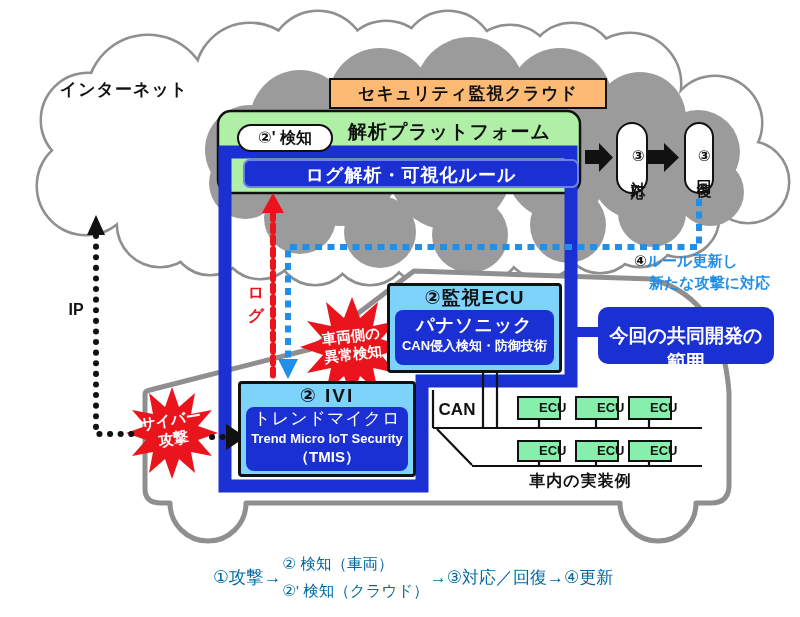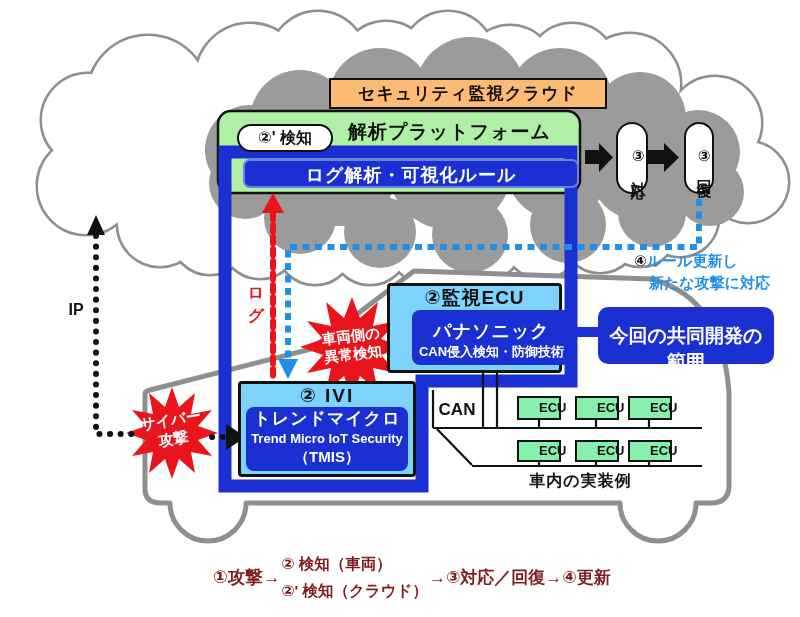--- a/index.html
+++ b/index.html
@@ -30,45 +30,45 @@
   .rule-update .num{color:#111;}
   .rule-update .l2{margin-left:15px;}
 
   .log-label{left:242px;top:277px;width:22px;height:50px;color:#ea141c;font-size:16px;font-weight:bold;
     writing-mode:vertical-rl;text-orientation:upright;line-height:1;}
   .ip-label{left:60px;top:301px;width:32px;font-size:16px;font-weight:bold;text-align:center;}
 
   .outline-box{background:#7dd3fc;border:3px solid #111;border-radius:4px;box-sizing:border-box;}
   .monitor-ecu{left:387px;top:283px;width:175px;height:90px;}
   .monitor-ecu .ttl{font-size:19px;font-weight:bold;text-align:center;line-height:23px;letter-spacing:1px;}
-  .vendor-box{position:absolute;left:22px;top:24px;width:159px;height:55px;background:#1b30d2;border-radius:8px;
-    color:#fff;text-align:center;padding-top:9px;box-sizing:border-box;}
+  .vendor-box{position:absolute;left:5px;top:24px;width:159px;height:55px;background:#1b30d2;border-radius:8px;
+    color:#fff;text-align:center;padding-top:3px;box-sizing:border-box;}
   .vendor-box .v1{font-size:18px;font-weight:bold;line-height:24px;letter-spacing:1px;}
   .vendor-box .v2{font-size:13px;font-weight:bold;line-height:18px;}
 
   .scope-box{left:598px;top:307px;width:176px;height:57px;background:#1b30d2;border-radius:10px;color:#fff;
     font-size:19px;font-weight:bold;text-align:center;line-height:26px;padding-top:16px;box-sizing:border-box;}
 
   .ivi{left:238px;top:381px;width:178px;height:96px;}
   .ivi .ttl{font-size:19px;font-weight:bold;text-align:center;line-height:23px;letter-spacing:2px;}
   .tmis-box{position:absolute;left:5px;top:23px;width:162px;height:64px;background:#1b30d2;border-radius:8px;
     color:#fff;text-align:center;padding-top:1px;box-sizing:border-box;}
-  .tmis-box .v1{font-size:17px;font-weight:bold;line-height:22px;letter-spacing:1px;}
+  .tmis-box .v1{font-size:17px;font-weight:normal;line-height:22px;letter-spacing:1px;}
   .tmis-box .v2{font-size:13px;font-weight:bold;line-height:17px;}
   .tmis-box .v3{font-size:15px;font-weight:bold;line-height:20px;}
 
   .burst-label{color:#fff;font-weight:bold;text-align:center;}
   .burst-attack{left:125px;top:410px;width:94px;font-size:15px;line-height:19px;transform:rotate(-9deg);}
   .burst-detect{left:301px;top:327px;width:102px;font-size:14.5px;line-height:18px;transform:rotate(-7deg);}
 
   .can-label{left:436px;top:400px;width:42px;font-size:17px;font-weight:bold;text-align:center;}
   .ecu-box{background:#86efac;border:2px solid #111;font-size:13px;font-weight:bold;text-align:center;box-sizing:border-box;padding-left:20px;}
   .invehicle{left:508px;top:471px;width:145px;font-size:16px;font-weight:bold;text-align:center;letter-spacing:1px;}
 
-  .flow-legend{left:213px;top:548px;width:480px;height:58px;display:flex;align-items:center;font-weight:bold;color:#7f1d1d;}
+  .flow-legend{left:213px;top:548px;width:480px;height:58px;display:flex;align-items:center;font-weight:normal;color:#0369a1;}
   .flow-legend .s1{font-size:17.5px;white-space:nowrap;}
   .flow-legend .stack{font-size:15.5px;line-height:1.75;white-space:nowrap;margin:0 1px;}
   .flow-legend .s3{font-size:17px;white-space:nowrap;}
 </style>
 </head>
 <body>
 
 <div class="stage">
 
   <svg class="layer" width="800" height="617" viewBox="0 0 800 617">
@@ -173,20 +173,21 @@
 
     <path d="M433,390 L433,428 M433,428 L702,428 M437,429 L472,465 M472,466 L702,466
          M483,369 L483,428 M497,369 L497,428
          M539,420 L539,428 M596,420 L596,428 M649,420 L649,428
          M539,462 L539,466 M596,462 L596,466 M649,462 L649,466" fill="none" stroke="#111111" stroke-width="2.2"></path>
 
     <polygon fill="#111111" points="585,150 599,150 599,143 613,157.5 599,172 599,164 585,164"></polygon>
     <polygon fill="#111111" points="647,150 664,150 664,143 679,157.5 664,172 664,164 647,164"></polygon>
   </svg>
 
+  <div class="abs internet-label">インターネット</div>
   <div class="abs cloud-title">セキュリティ監視クラウド</div>
 
   <div class="abs platform-badge">②' 検知</div>
   <div class="abs platform-title">解析プラットフォーム</div>
   <div class="abs log-rule-box">ログ解析・可視化ルール</div>
 
   <div class="abs vpill pill-respond">③対応</div>
   <div class="abs vpill pill-recover">③回復</div>
 
   <div class="abs rule-update">

